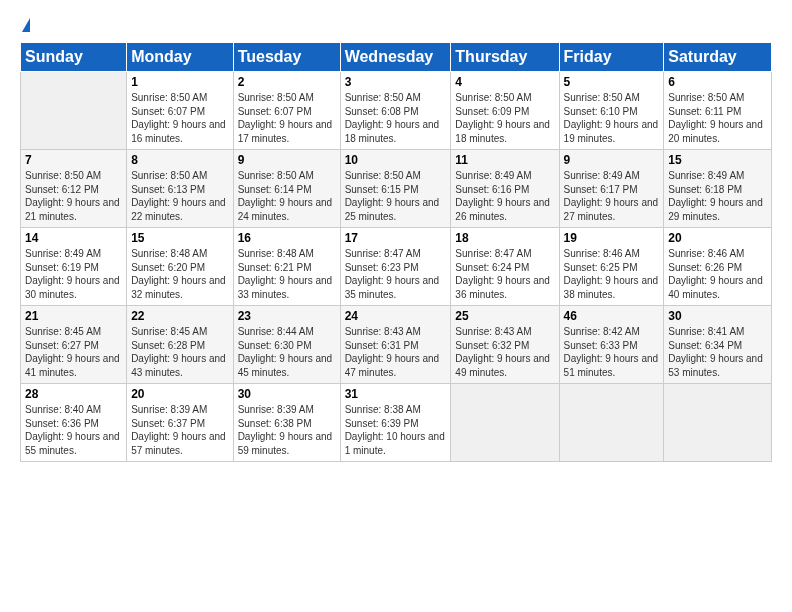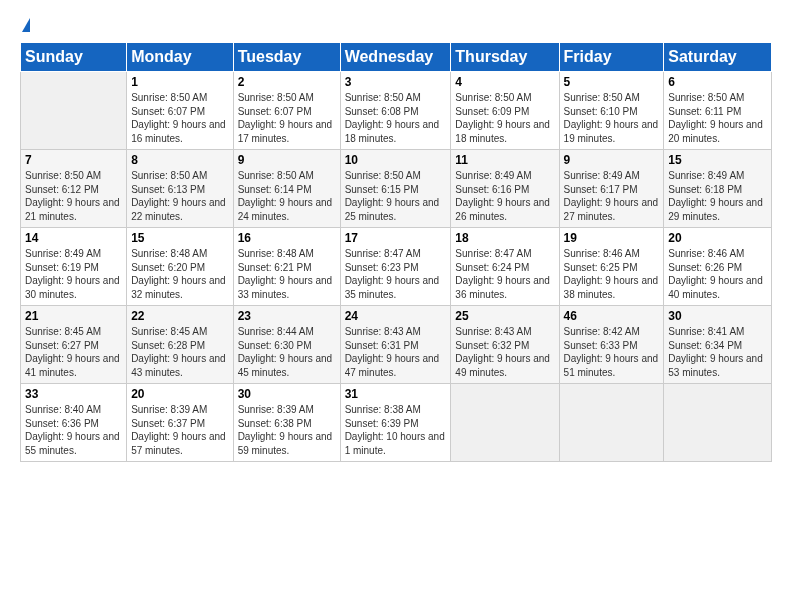--- a/index.html
+++ b/index.html
@@ -169,21 +169,21 @@
         <tr>
           <td><span class="day-num">21</span><span class="cell-text">Sunrise: 8:45 AM<br>Sunset: 6:27 PM<br>Daylight: 9 hours and 41 minutes.</span></td>
           <td><span class="day-num">22</span><span class="cell-text">Sunrise: 8:45 AM<br>Sunset: 6:28 PM<br>Daylight: 9 hours and 43 minutes.</span></td>
           <td><span class="day-num">23</span><span class="cell-text">Sunrise: 8:44 AM<br>Sunset: 6:30 PM<br>Daylight: 9 hours and 45 minutes.</span></td>
           <td><span class="day-num">24</span><span class="cell-text">Sunrise: 8:43 AM<br>Sunset: 6:31 PM<br>Daylight: 9 hours and 47 minutes.</span></td>
           <td><span class="day-num">25</span><span class="cell-text">Sunrise: 8:43 AM<br>Sunset: 6:32 PM<br>Daylight: 9 hours and 49 minutes.</span></td>
           <td><span class="day-num">46</span><span class="cell-text">Sunrise: 8:42 AM<br>Sunset: 6:33 PM<br>Daylight: 9 hours and 51 minutes.</span></td>
           <td><span class="day-num">30</span><span class="cell-text">Sunrise: 8:41 AM<br>Sunset: 6:34 PM<br>Daylight: 9 hours and 53 minutes.</span></td>
         </tr>
         <tr>
-          <td><span class="day-num">33</span><span class="cell-text">Sunrise: 8:40 AM<br>Sunset: 6:36 PM<br>Daylight: 9 hours and 55 minutes.</span></td>
+          <td><span class="day-num">28</span><span class="cell-text">Sunrise: 8:40 AM<br>Sunset: 6:36 PM<br>Daylight: 9 hours and 55 minutes.</span></td>
           <td><span class="day-num">20</span><span class="cell-text">Sunrise: 8:39 AM<br>Sunset: 6:37 PM<br>Daylight: 9 hours and 57 minutes.</span></td>
           <td><span class="day-num">30</span><span class="cell-text">Sunrise: 8:39 AM<br>Sunset: 6:38 PM<br>Daylight: 9 hours and 59 minutes.</span></td>
           <td><span class="day-num">31</span><span class="cell-text">Sunrise: 8:38 AM<br>Sunset: 6:39 PM<br>Daylight: 10 hours and 1 minute.</span></td>
           <td class="empty"></td>
           <td class="empty"></td>
           <td class="empty"></td>
         </tr>
       </tbody>
   </table>
 </div>

